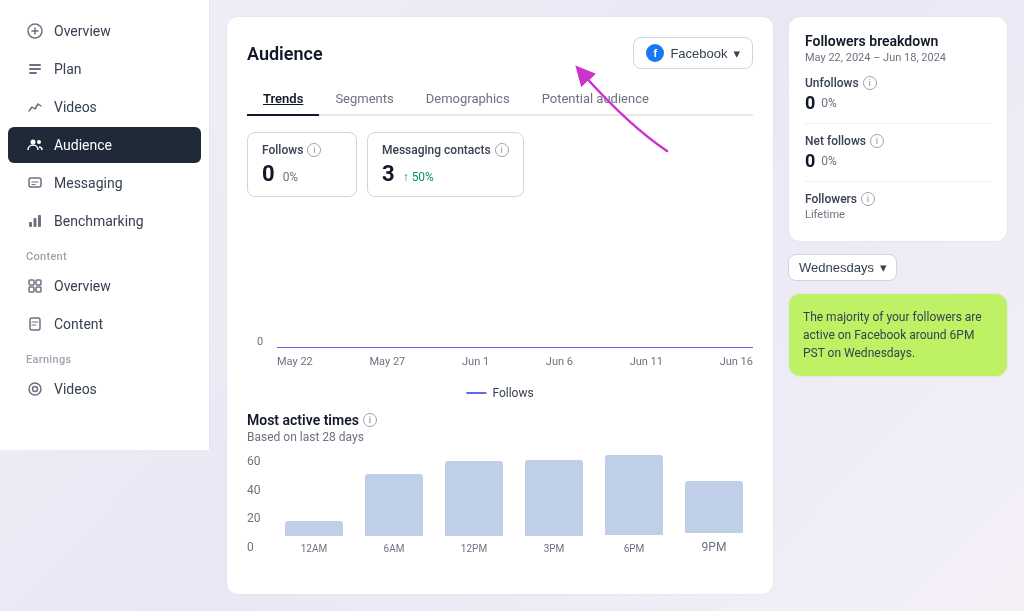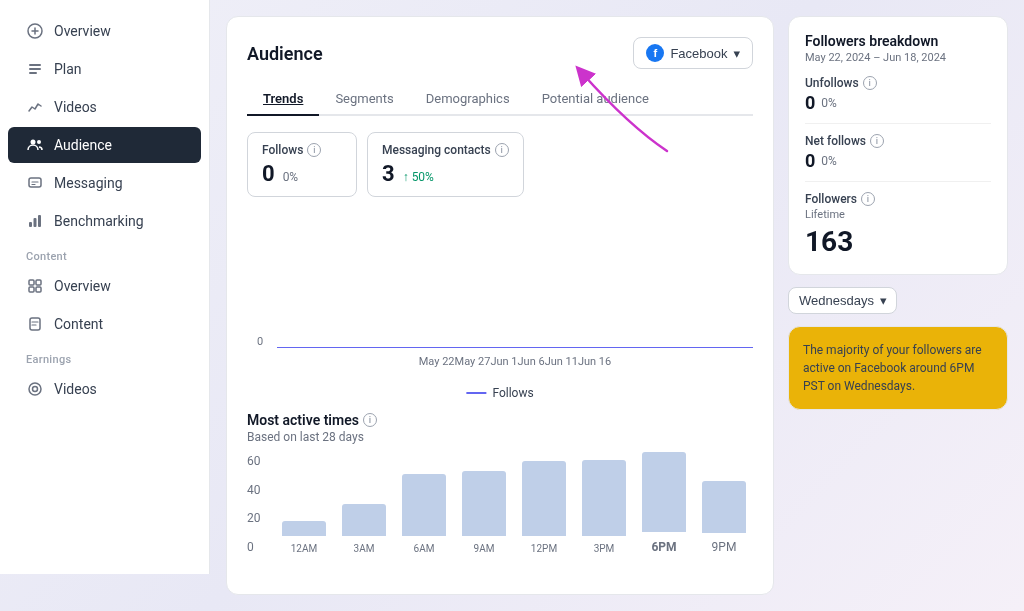--- a/index.html
+++ b/index.html
@@ -10,21 +10,21 @@
       height: 611px;
       overflow: hidden;
       display: flex;
     }
 
     
     .sidebar {
       width: 210px;
       min-width: 210px;
       background: white;
-      height: 574px;
+      height: 450px;
       display: flex;
       flex-direction: column;
       padding: 12px 0;
       border-right: 1px solid #e5e7eb;
     }
     .sidebar-item {
       display: flex;
       align-items: center;
       gap: 10px;
       padding: 9px 18px;
@@ -216,21 +216,21 @@
       left: 10px;
       font-size: 11px;
       color: #6b7280;
     }
     .chart-x-labels {
       position: absolute;
       bottom: 10px;
       left: 30px;
       right: 0;
       display: flex;
-      justify-content: center;
+      justify-content: space-between;
     }
     .chart-x-label {
       font-size: 11px;
       color: #6b7280;
     }
     .chart-legend {
       position: absolute;
       bottom: -2px;
       left: 50%;
       transform: translateX(-50%);
@@ -368,21 +368,21 @@
       border: 1px solid #d1d5db;
       border-radius: 8px;
       padding: 5px 10px;
       cursor: pointer;
       background: white;
       color: #374151;
       font-weight: 500;
     }
 
     .active-card {
-      background: #eab308;
+      background: #bef264;
       border-radius: 12px;
       border: 1px solid #e5e7eb;
       padding: 14px;
       font-size: 12px;
       color: #374151;
       line-height: 1.5;
     }
 
     
     .baseline {
@@ -576,43 +576,35 @@
             <span class="bar-y-label">60</span>
             <span class="bar-y-label">40</span>
             <span class="bar-y-label">20</span>
             <span class="bar-y-label">0</span>
           </div>
           <div id="bar-chart" class="bar-chart" style="height: 100px; padding-left: 28px; align-items: flex-end; display: flex; gap: 2px;">
           <div class="bar-wrap" style="flex: 1 1 0%; display: flex; flex-direction: column; align-items: center; justify-content: flex-end;">
                 <div class="bar" style="height: 15.4839px; width: 75%; background: rgb(191, 207, 232); border-radius: 3px 3px 0px 0px;"></div>
                 <div class="bar-label" style="font-size: 10px; color: rgb(107, 114, 128); margin-top: 3px;">12AM</div>
               </div>
-              <div class="bar-wrap" style="flex: 1 1 0%; display: flex; flex-direction: column; align-items: center; justify-content: flex-end;">
-                <div class="bar" style="height: 32.2581px; width: 75%; background: rgb(191, 207, 232); border-radius: 3px 3px 0px 0px;"></div>
-                <div class="bar-label" style="font-size: 10px; color: rgb(107, 114, 128); margin-top: 3px;">3AM</div>
-              </div>
               <div class="bar-wrap" style="flex: 1 1 0%; display: flex; flex-direction: column; align-items: center; justify-content: space-between;">
                 <div class="bar" style="height: 61.9355px; width: 75%; background: rgb(191, 207, 232); border-radius: 3px 3px 0px 0px;"></div>
                 <div class="bar-label" style="font-size: 10px; color: rgb(107, 114, 128); margin-top: 3px;">6AM</div>
-              </div>
-              <div class="bar-wrap" style="flex: 1 1 0%; display: flex; flex-direction: column; align-items: center; justify-content: flex-end;">
-                <div class="bar" style="height: 64.5161px; width: 75%; background: rgb(191, 207, 232); border-radius: 3px 3px 0px 0px;"></div>
-                <div class="bar-label" style="font-size: 10px; color: rgb(107, 114, 128); margin-top: 3px;">9AM</div>
               </div>
               <div class="bar-wrap" style="flex: 1 1 0%; display: flex; flex-direction: column; align-items: center; justify-content: flex-end;">
                 <div class="bar" style="height: 74.8387px; width: 75%; background: rgb(191, 207, 232); border-radius: 3px 3px 0px 0px;"></div>
                 <div class="bar-label" style="font-size: 10px; color: rgb(107, 114, 128); margin-top: 3px;">12PM</div>
               </div>
               <div class="bar-wrap" style="flex: 1 1 0%; display: flex; flex-direction: column; align-items: center; justify-content: flex-end;">
                 <div class="bar" style="height: 76.129px; width: 75%; background: rgb(191, 207, 232); border-radius: 3px 3px 0px 0px;"></div>
                 <div class="bar-label" style="font-size: 10px; color: rgb(107, 114, 128); margin-top: 3px;">3PM</div>
               </div>
               <div class="bar-wrap" style="flex: 1 1 0%; display: flex; flex-direction: column; align-items: center; justify-content: flex-end;">
                 <div class="bar" style="height: 80px; width: 75%; background: rgb(191, 207, 232); border-radius: 3px 3px 0px 0px;"></div>
-                <div class="bar-label" style="font-size: 12px; color: rgb(107, 114, 128); margin-top: 4px; font-weight: bold;">6PM</div>
+                <div class="bar-label" style="font-size: 10px; color: rgb(107, 114, 128); margin-top: 4px;">6PM</div>
               </div>
               <div class="bar-wrap" style="flex: 1 1 0%; display: flex; flex-direction: column; align-items: center; justify-content: flex-end;">
                 <div class="bar" style="height: 51.6129px; width: 75%; background: rgb(191, 207, 232); border-radius: 3px 3px 0px 0px;"></div>
                 <div class="bar-label" style="font-size: 12px; color: rgb(107, 114, 128); margin-top: 3px;">9PM</div>
               </div>
             </div>
         </div>
       </div>
     </div>
 
@@ -642,21 +634,20 @@
           <span class="right-stat-pct">0%</span>
         </div>
 
         <div class="right-divider"></div>
 
         <div class="right-stat-followers">
           <span>Followers</span>
           <span class="info-icon">i</span>
         </div>
         <div class="right-stat-followers-val">Lifetime</div>
-        <div class="right-stat-big">163</div>
       </div>
 
       <div style="display: flex; justify-content: flex-start;">
         <button class="day-selector">
           <span>Wednesdays</span>
           <span>▾</span>
         </button>
       </div>
 
       <div class="active-card">

